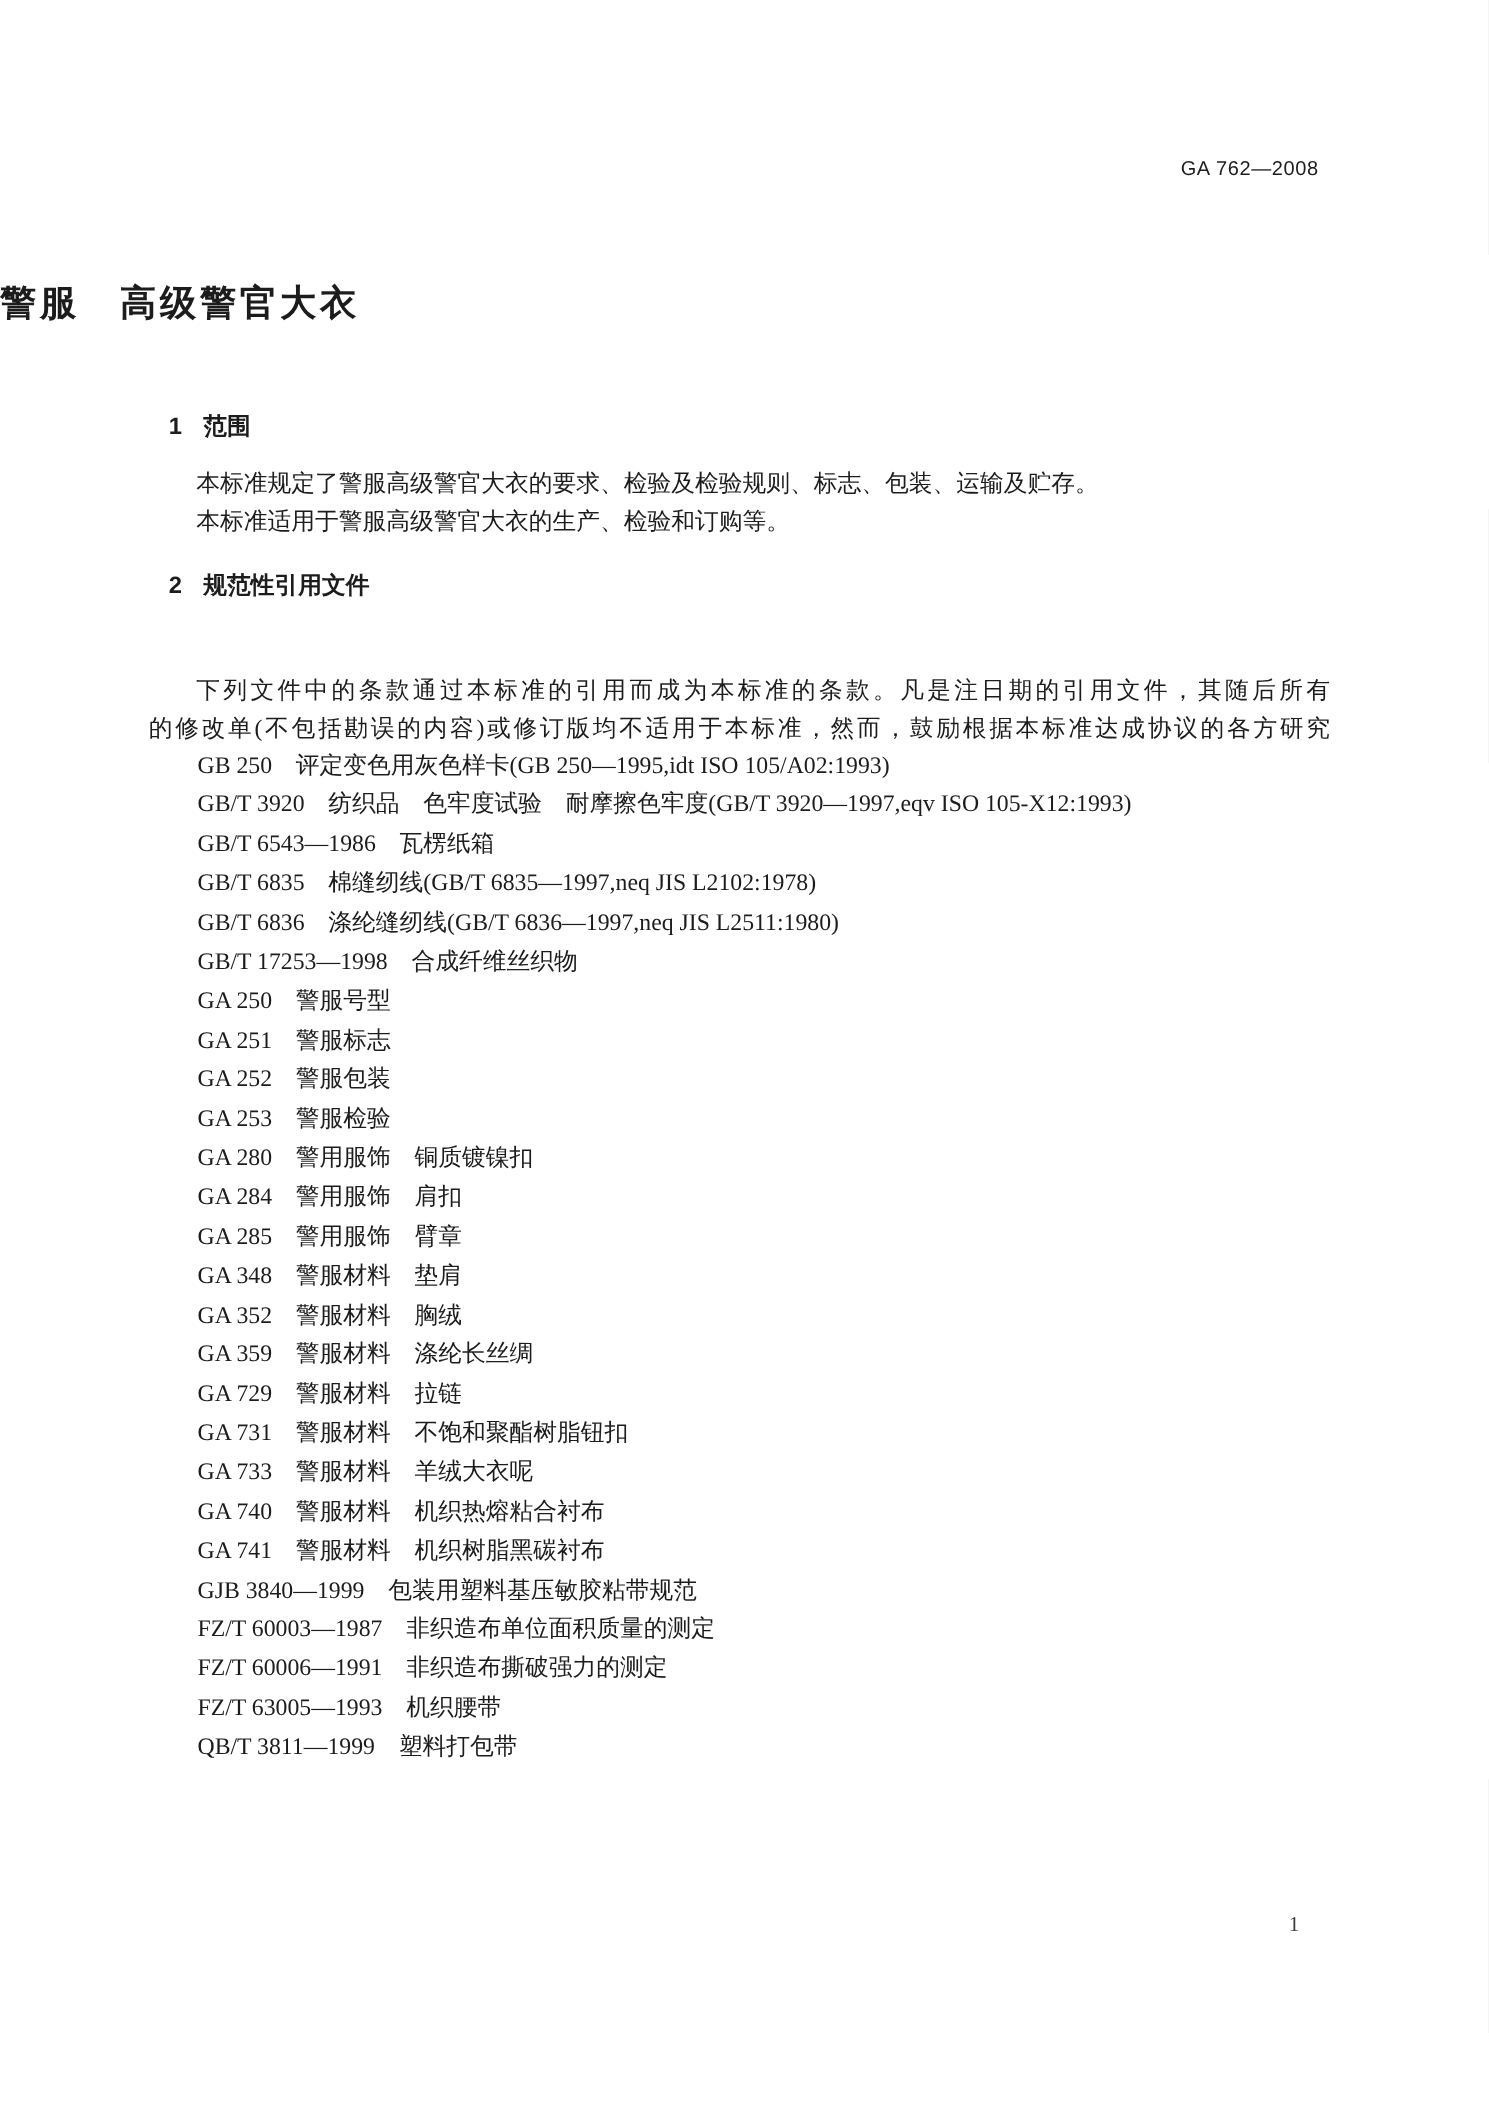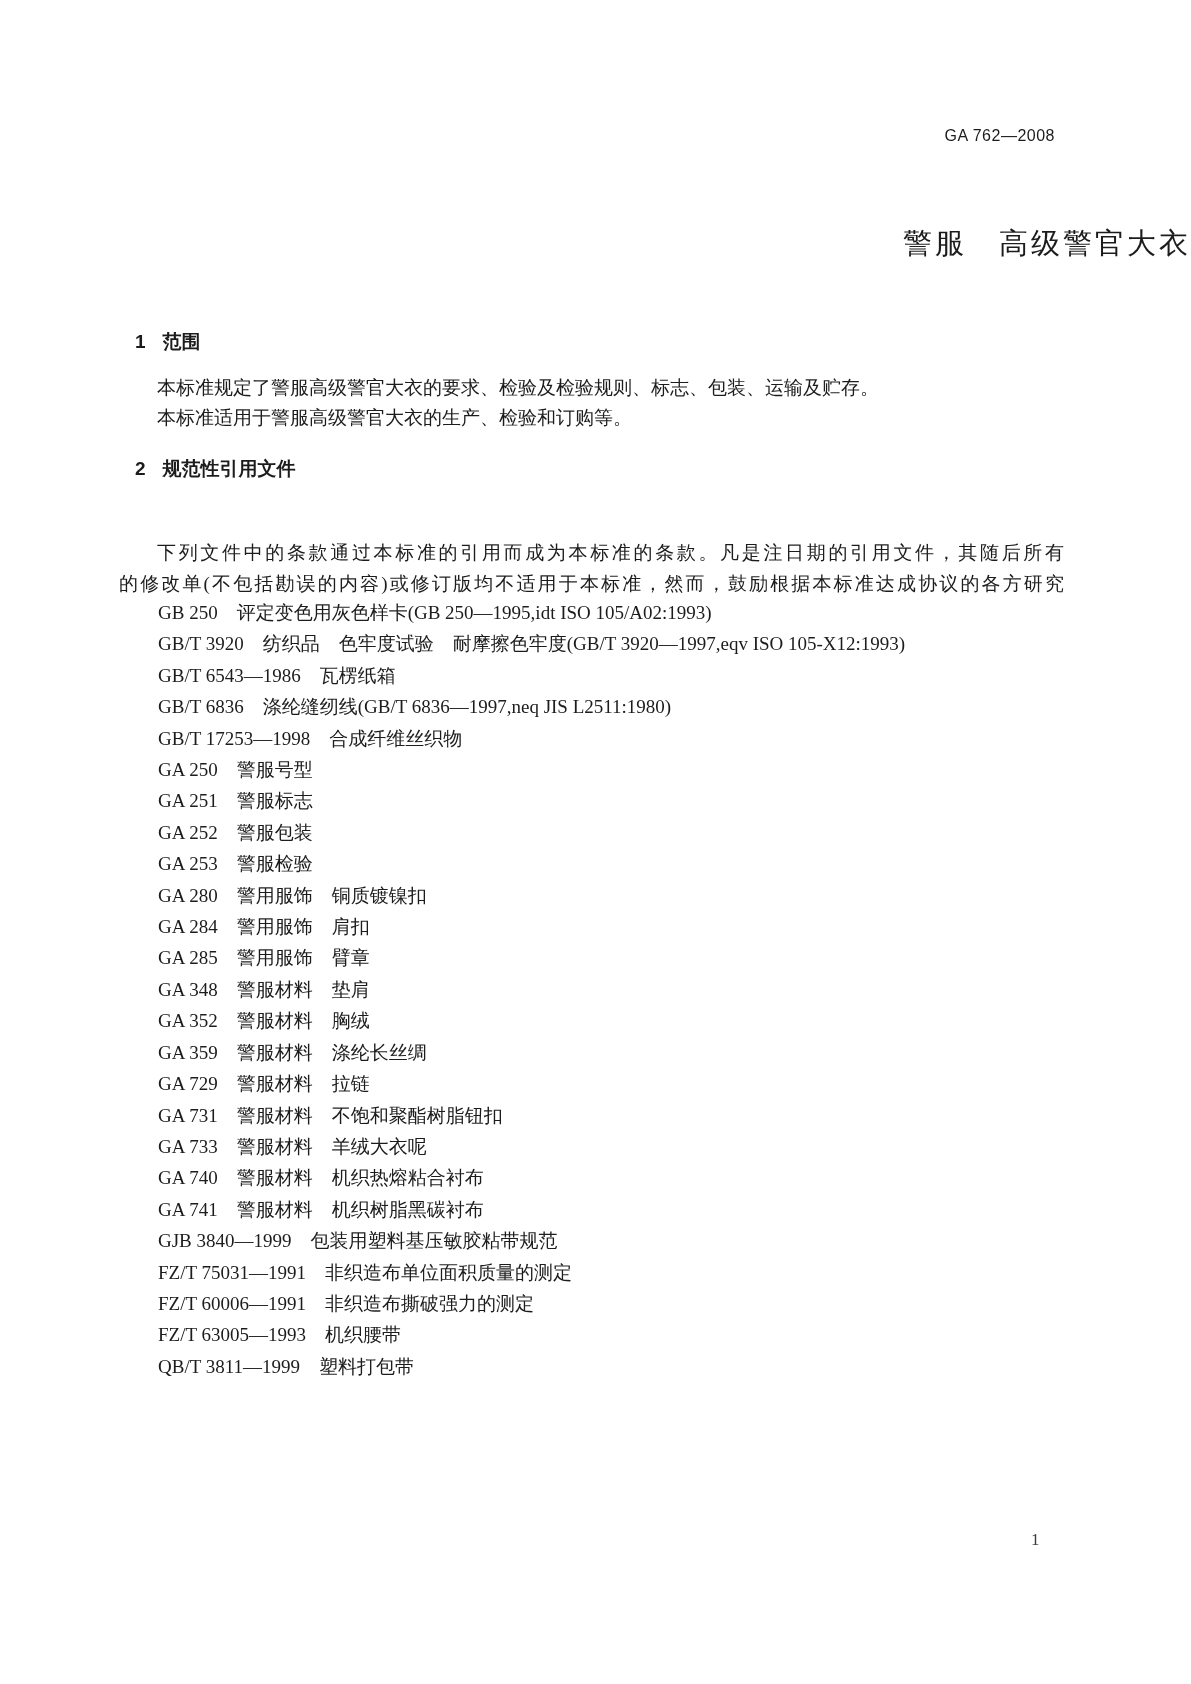--- a/index.html
+++ b/index.html
@@ -22,23 +22,23 @@
     font-weight: normal;
     font-size: 16px;
     line-height: 26px;
     letter-spacing: 0.5px;
   }
   .doc-title {
     position: absolute;
     top: 226px;
     left: 0;
     width: 100%;
-    text-align: right;
+    text-align: left;
     font-family: "Liberation Sans", "DejaVu Sans", sans-serif;
-    font-weight: normal;
+    font-weight: bold;
     font-size: 29px;
     line-height: 34px;
     letter-spacing: 3px;
   }
   .sec-heading {
     position: absolute;
     left: 135px;
     width: 945px;
     font-family: "Liberation Sans", "DejaVu Sans", sans-serif;
     font-weight: bold;
@@ -106,39 +106,40 @@
 
   <div class="intro">
     <div class="jline first">下列文件中的条款通过本标准的引用而成为本标准的条款。凡是注日期的引用文件，其随后所有</div>
     <div class="jline">的修改单(不包括勘误的内容)或修订版均不适用于本标准，然而，鼓励根据本标准达成协议的各方研究</div>
   </div>
 
   <div class="refs">
     <div class="ref-item">GB 250　评定变色用灰色样卡(GB 250—1995,idt ISO 105/A02:1993)</div>
     <div class="ref-item">GB/T 3920　纺织品　色牢度试验　耐摩擦色牢度(GB/T 3920—1997,eqv ISO 105-X12:1993)</div>
     <div class="ref-item">GB/T 6543—1986　瓦楞纸箱</div>
+    <div class="ref-item">GB/T 6835　棉缝纫线(GB/T 6835—1997,neq JIS L2102:1978)</div>
     <div class="ref-item">GB/T 6836　涤纶缝纫线(GB/T 6836—1997,neq JIS L2511:1980)</div>
     <div class="ref-item">GB/T 17253—1998　合成纤维丝织物</div>
     <div class="ref-item">GA 250　警服号型</div>
     <div class="ref-item">GA 251　警服标志</div>
     <div class="ref-item">GA 252　警服包装</div>
     <div class="ref-item">GA 253　警服检验</div>
     <div class="ref-item">GA 280　警用服饰　铜质镀镍扣</div>
     <div class="ref-item">GA 284　警用服饰　肩扣</div>
     <div class="ref-item">GA 285　警用服饰　臂章</div>
     <div class="ref-item">GA 348　警服材料　垫肩</div>
     <div class="ref-item">GA 352　警服材料　胸绒</div>
     <div class="ref-item">GA 359　警服材料　涤纶长丝绸</div>
     <div class="ref-item">GA 729　警服材料　拉链</div>
     <div class="ref-item">GA 731　警服材料　不饱和聚酯树脂钮扣</div>
     <div class="ref-item">GA 733　警服材料　羊绒大衣呢</div>
     <div class="ref-item">GA 740　警服材料　机织热熔粘合衬布</div>
     <div class="ref-item">GA 741　警服材料　机织树脂黑碳衬布</div>
     <div class="ref-item">GJB 3840—1999　包装用塑料基压敏胶粘带规范</div>
-    <div class="ref-item">FZ/T 75031—1991　非织造布单位面积质量的测定</div>
+    <div class="ref-item">FZ/T 60003—1987　非织造布单位面积质量的测定</div>
     <div class="ref-item">FZ/T 60006—1991　非织造布撕破强力的测定</div>
     <div class="ref-item">FZ/T 63005—1993　机织腰带</div>
     <div class="ref-item">QB/T 3811—1999　塑料打包带</div>
   </div>
 
   <div class="page-number">1</div>
 
 </div>
 
 </body></html>

